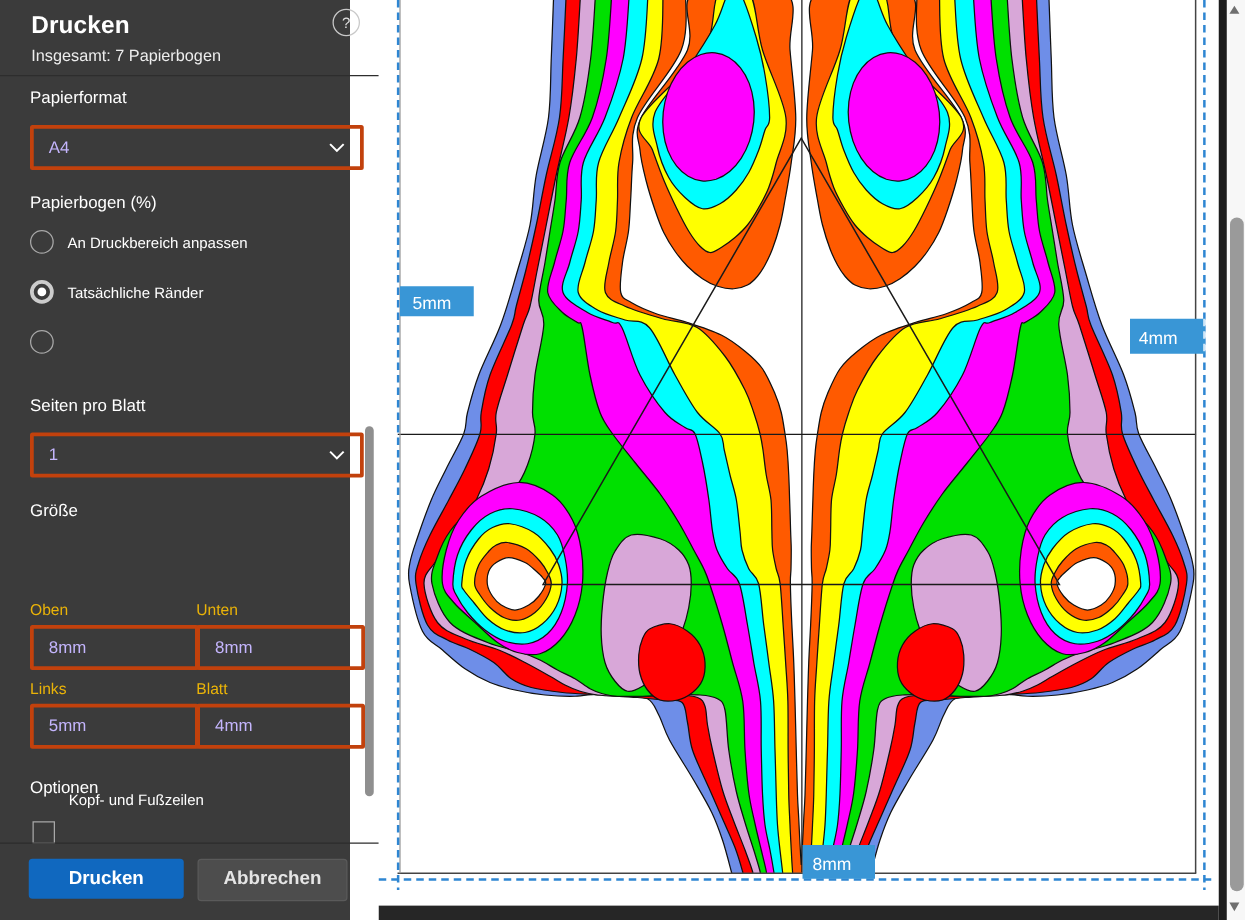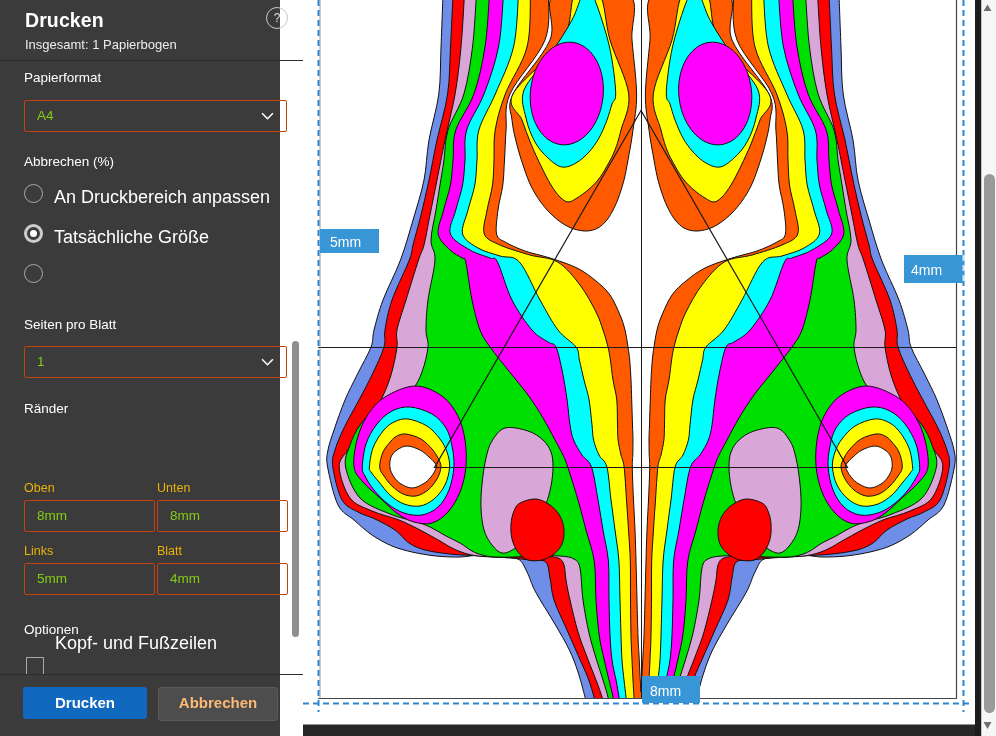--- a/index.html
+++ b/index.html
@@ -3,54 +3,54 @@
 html,body{margin:0;padding:0;width:996px;height:736px;overflow:hidden;background:#fff;
  font-family:"Liberation Sans",sans-serif;}
 .panel{position:absolute;left:0;top:0;width:280px;height:736px;background:#3b3b3b;color:#fff;}
 .title{position:absolute;left:25px;top:9px;font-size:19.5px;font-weight:700;letter-spacing:.1px}
 .subtitle{position:absolute;left:25px;top:37px;font-size:13px;color:#ededed}
 .help{position:absolute;left:266px;top:7px;width:20px;height:20px;border:1.5px solid #c9c9c9;border-radius:50%;
  text-align:center;line-height:20px;font-size:12px;color:#dedede}
 .divider{position:absolute;left:0;width:303px;border-top:1px solid #2d2d2d}
 .lbl{position:absolute;font-size:13.5px;font-weight:400}
 .slbl{position:absolute;font-size:12.5px;color:#eab308}
-.rlbl{position:absolute;font-size:18px}
-.select,.input{position:absolute;height:30px;border:1px solid #c2410c;border-radius:2px;background:transparent;
- font-size:13.5px;line-height:30px;padding-left:12px;color:#84cc16}
+.rlbl{position:absolute;font-size:12px}
+.select,.input{position:absolute;height:30px;border:3px solid #c2410c;border-radius:2px;background:transparent;
+ font-size:13.5px;line-height:30px;padding-left:12px;color:#c4b5fd}
 .chev{position:absolute;right:12px;top:11px;width:13px;height:8px}
 .radio{position:absolute;width:17px;height:17px;border:1.5px solid #a8a8a8;border-radius:50%}
 .radio.sel{border:3.5px solid #cccccc;width:13px;height:13px}
 .radio.sel::after{content:"";position:absolute;left:3px;top:3px;width:7px;height:7px;border-radius:50%;background:#fff}
 .check{position:absolute;width:16px;height:16px;border:1px solid #a8a8a8}
 .btn{position:absolute;height:32px;border-radius:3px;text-align:center;line-height:32px;font-size:15px;font-weight:700}
 .btn.blue{background:#1068bf;color:#fff}
-.btn.gray{background:#4d4d4d;color:#fdba74;border:1px solid #5a5a5a;line-height:30px}
+.btn.gray{background:#4d4d4d;color:#e5e5e5;border:1px solid #5a5a5a;line-height:30px}
 .pthumb{position:absolute;left:292px;top:341px;width:7px;height:296px;background:#8f8f8f;border-radius:3.5px}
 </style></head><body>
 
 <div class="panel">
  <div class="title">Drucken</div>
  <div class="help">?</div>
- <div class="subtitle">Insgesamt: 1 Papierbogen</div>
+ <div class="subtitle">Insgesamt: 7 Papierbogen</div>
  <div class="divider" style="top:60px"></div>
  <div class="lbl" style="left:24px;top:70px">Papierformat</div>
  <div class="select" style="left:24px;top:100px;width:249px">A4<svg class="chev" viewBox="0 0 12 7">
         <path d="M1,1 L6,6 L11,1" stroke="#fff" stroke-width="1.5" fill="none"></path>
       </svg></div>
- <div class="lbl" style="left:24px;top:154px">Abbrechen (%)</div>
+ <div class="lbl" style="left:24px;top:154px">Papierbogen (%)</div>
  <div class="radio" style="left:24px;top:184px"></div>
  <div class="rlbl" style="left:54px;top:187px">An Druckbereich anpassen</div>
  <div class="radio sel" style="left:24px;top:224px"></div>
- <div class="rlbl" style="left:54px;top:227px">Tatsächliche Größe</div>
+ <div class="rlbl" style="left:54px;top:227px">Tatsächliche Ränder</div>
  <div class="radio" style="left:24px;top:264px"></div>
  <div class="lbl" style="left:24px;top:317px">Seiten pro Blatt</div>
  <div class="select" style="left:24px;top:346px;width:249px">1<svg class="chev" viewBox="0 0 12 7">
         <path d="M1,1 L6,6 L11,1" stroke="#fff" stroke-width="1.5" fill="none"></path>
       </svg></div>
- <div class="lbl" style="left:24px;top:401px">Ränder</div>
+ <div class="lbl" style="left:24px;top:401px">Größe</div>
  <div class="slbl" style="left:24px;top:481px">Oben</div>
  <div class="slbl" style="left:157px;top:481px">Unten</div>
  <div class="input" style="left:24px;top:500px;width:117px">8mm</div>
  <div class="input" style="left:157px;top:500px;width:117px">8mm</div>
  <div class="slbl" style="left:24px;top:544px">Links</div>
  <div class="slbl" style="left:157px;top:544px">Blatt</div>
  <div class="input" style="left:24px;top:563px;width:117px">5mm</div>
  <div class="input" style="left:157px;top:563px;width:117px">4mm</div>
  <div class="lbl" style="left:24px;top:622px">Optionen</div>
  <div class="check" style="left:26px;top:657px"></div>

